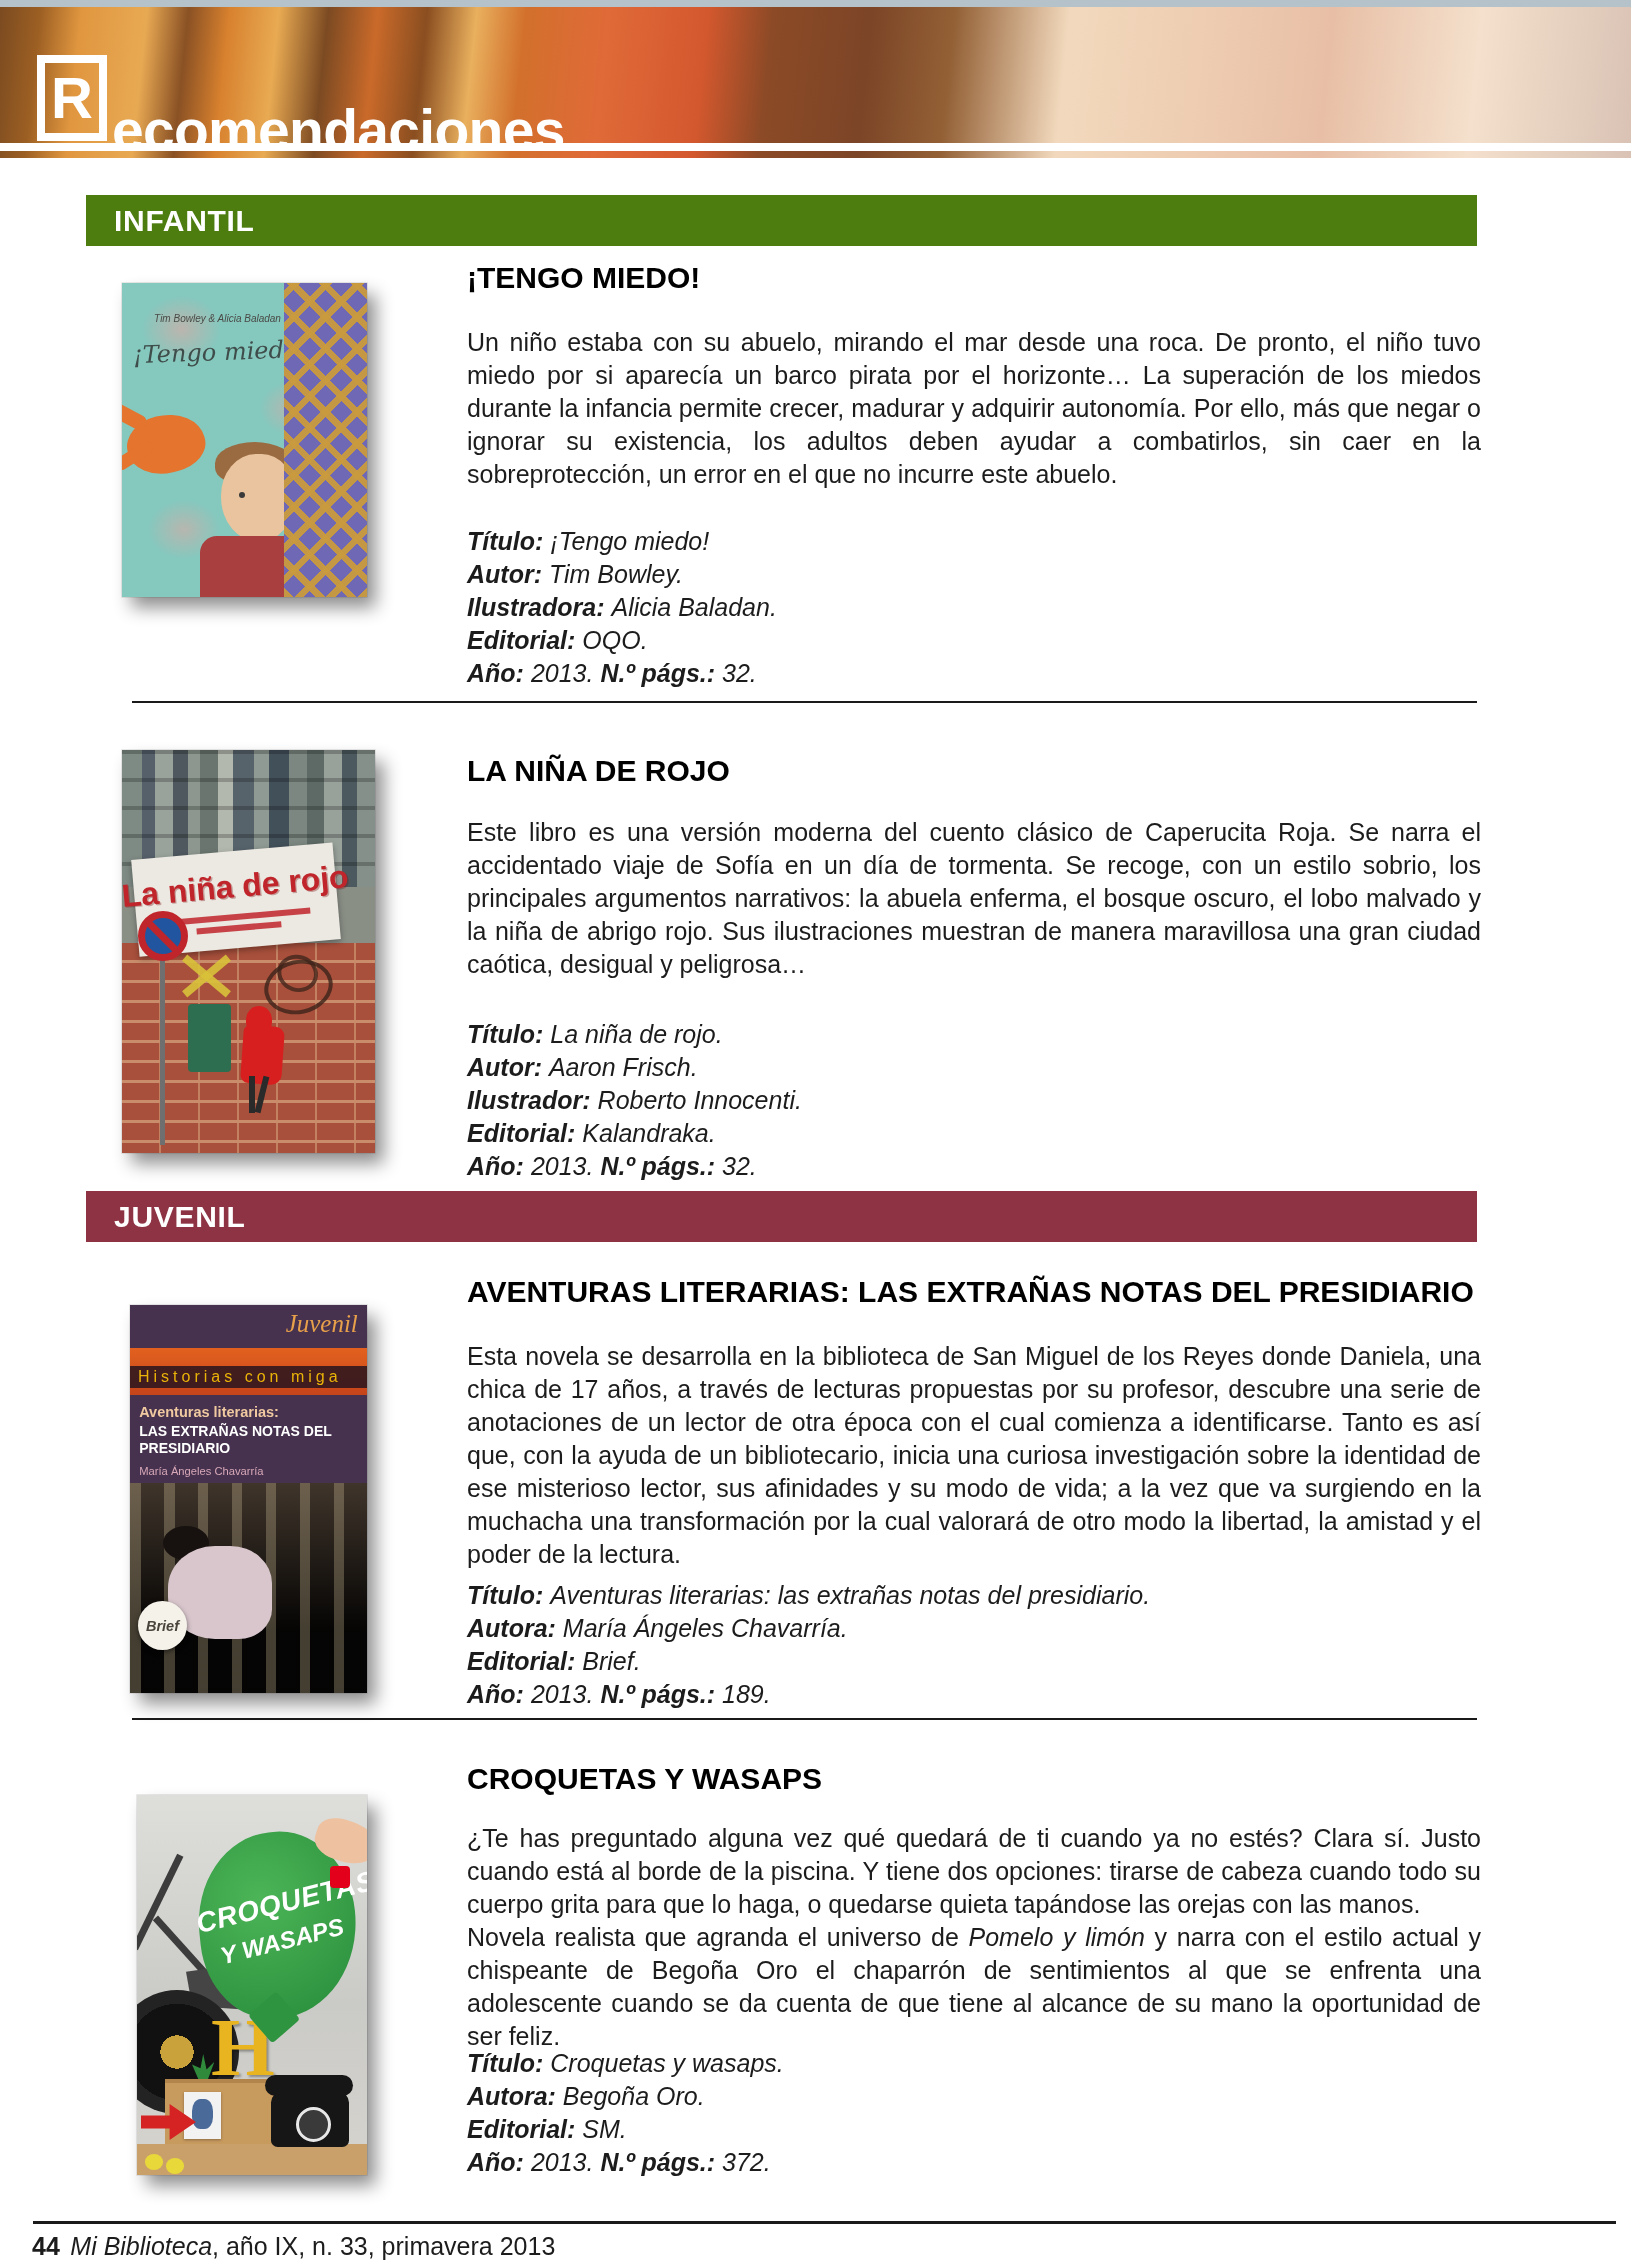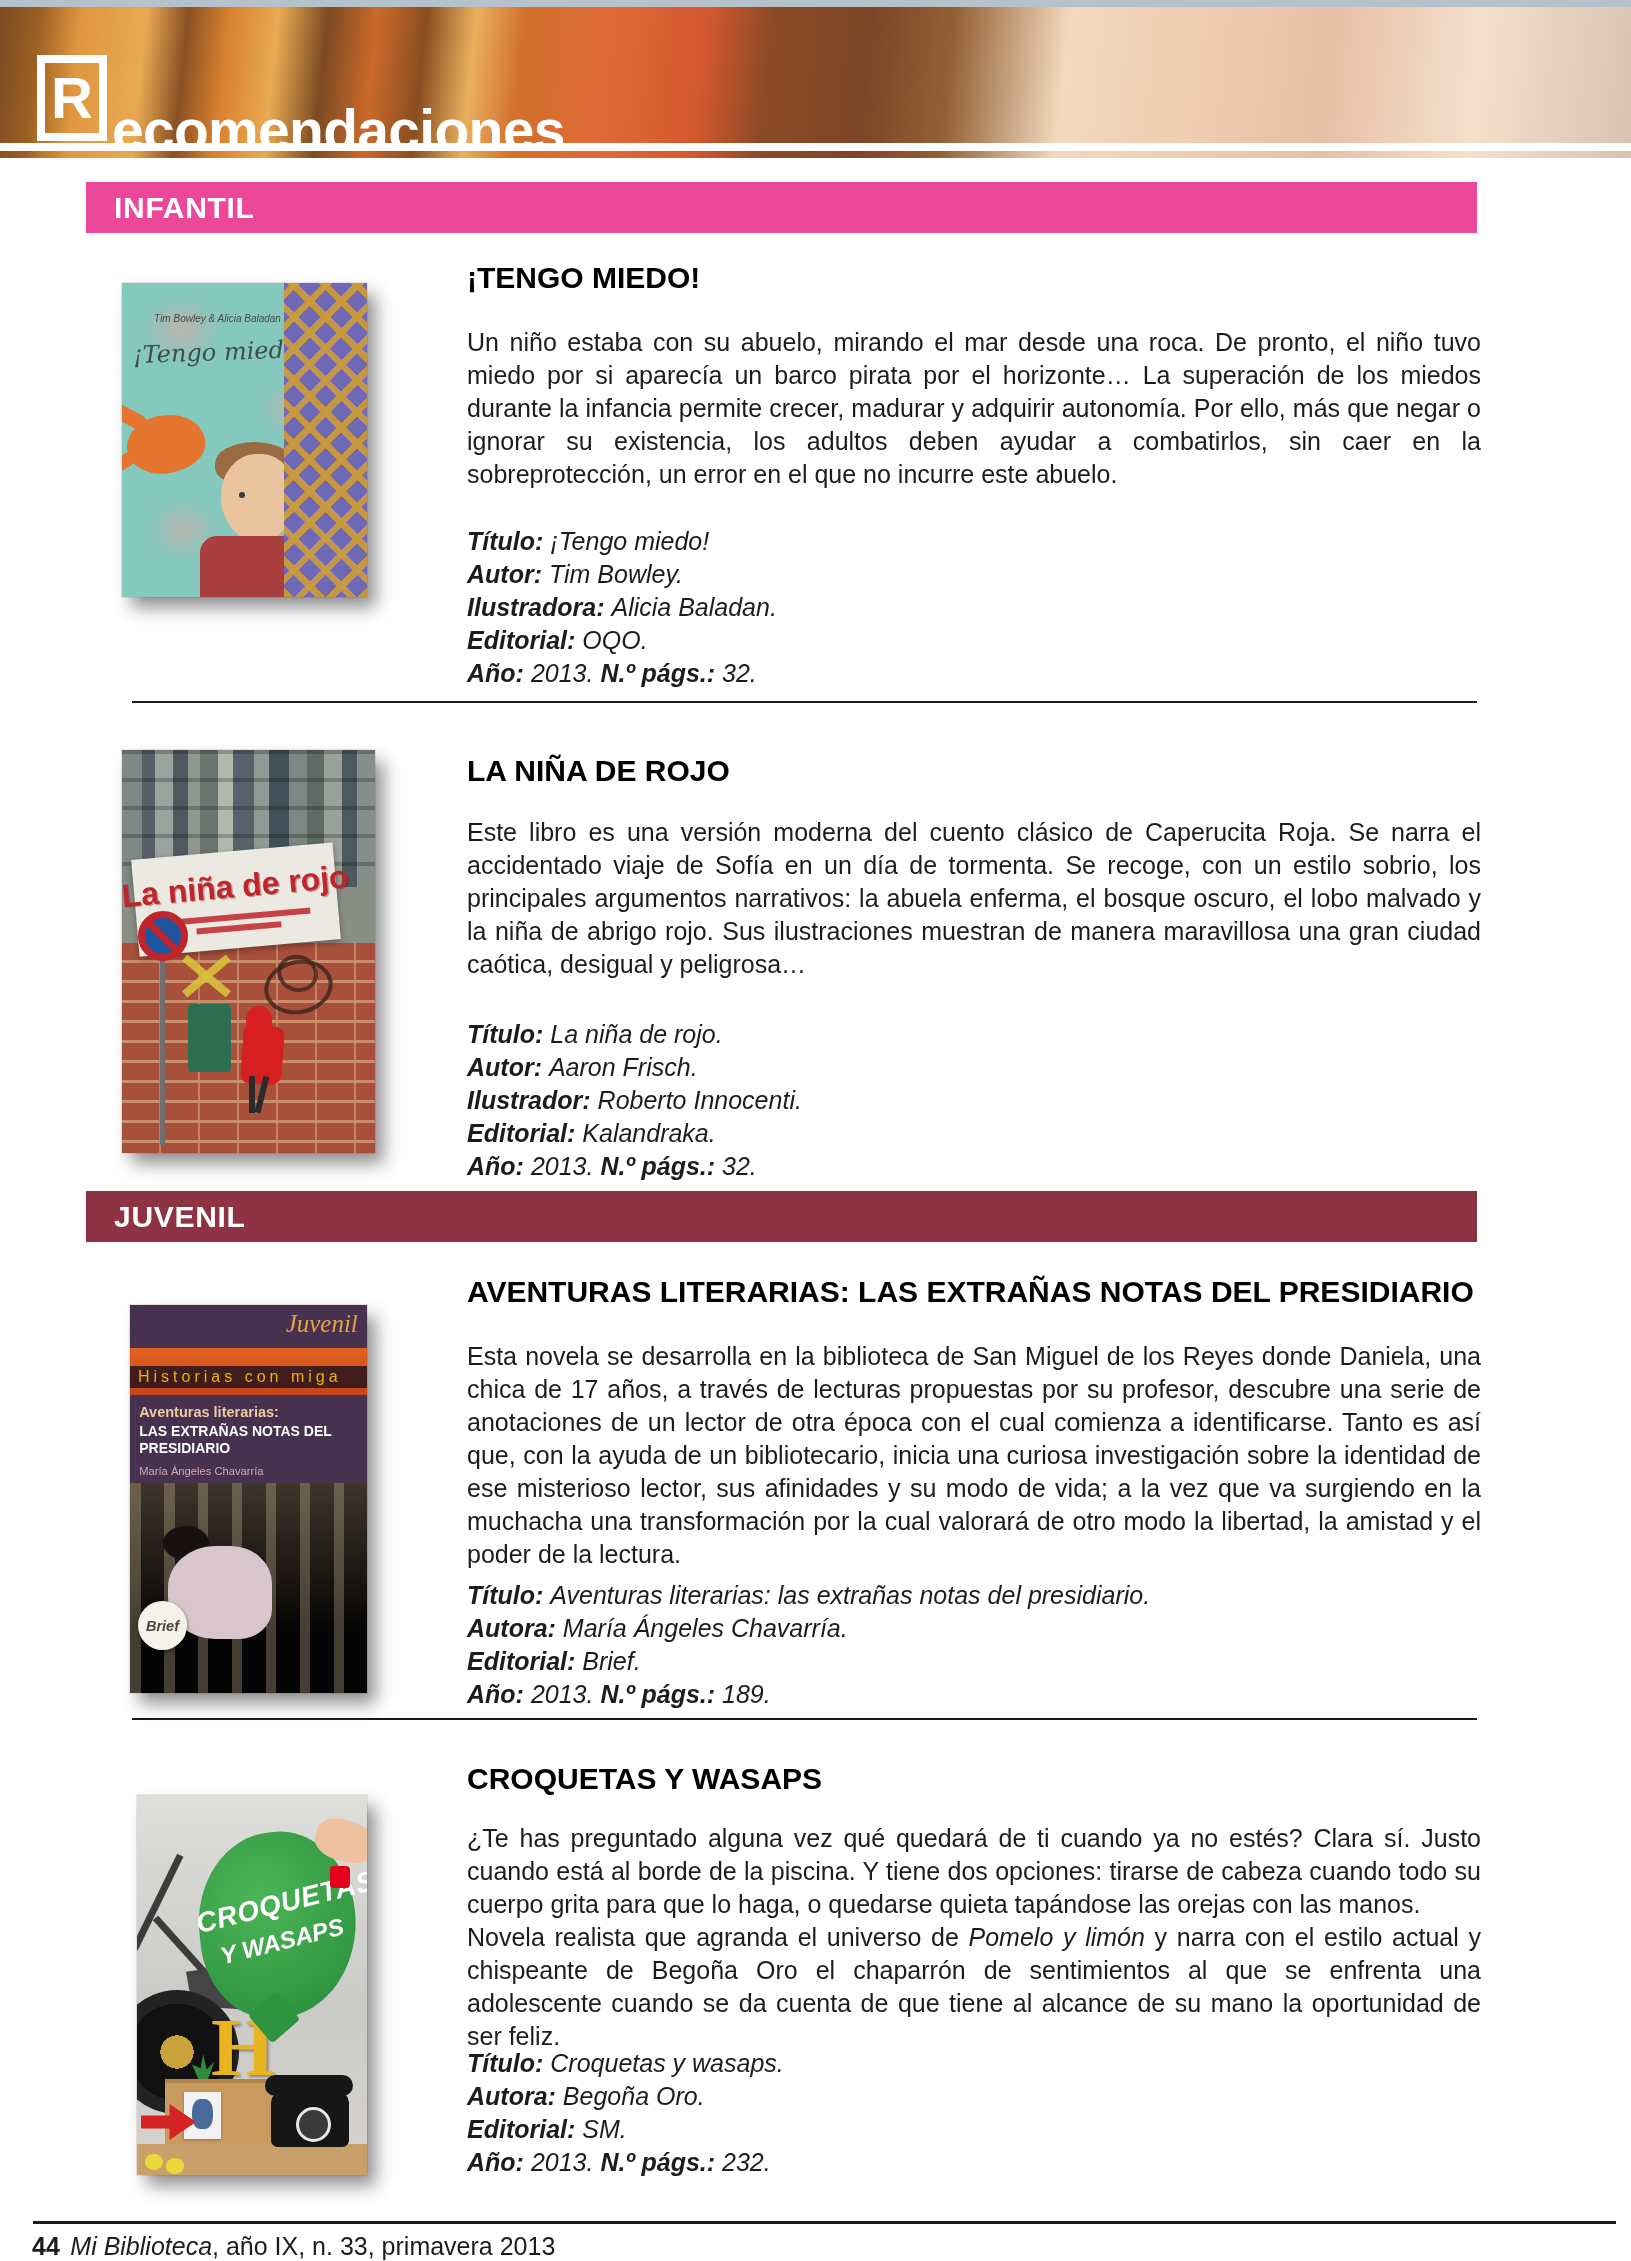--- a/index.html
+++ b/index.html
@@ -20,21 +20,21 @@
   .logo-box{position:absolute;left:37px;top:55px;width:54px;height:70px;border:8.6px solid #ffffff;
             display:flex;align-items:center;justify-content:center;}
   .logo-r{color:#ffffff;font-size:58px;font-weight:bold;line-height:1;}
   .header-title{position:absolute;left:112px;top:97px;color:#ffffff;font-size:57px;font-weight:bold;
                 letter-spacing:-0.7px;text-align:center;}
 
   
   .banner{position:absolute;left:86px;width:1391px;height:51px;display:flex;align-items:center;
           padding-left:28px;box-sizing:border-box;color:#ffffff;font-size:30px;font-weight:bold;
           letter-spacing:0.7px;}
-  .banner-infantil{top:182px;background:#ec4899;}
+  .banner-infantil{top:195px;background:#4d7c0f;}
   .banner-juvenil{top:1191px;background:#8e3344;}
 
   
   .book-title{position:absolute;left:467px;width:1026px;font-size:30px;font-weight:bold;color:#000;}
   .desc{position:absolute;left:467px;width:1014px;font-size:25px;line-height:33px;
         text-align:justify;color:#1c1c1c;}
   .desc .para{display:block;}
   .meta{position:absolute;left:467px;width:1014px;font-size:25px;line-height:33px;color:#1c1c1c;}
   .meta .lbl{font-weight:bold;font-style:italic;}
   .meta .val{font-style:italic;}
@@ -325,21 +325,21 @@
   </div>
   <div class="book-title" style="top:1762px;">CROQUETAS Y WASAPS</div>
   <div class="desc" style="top:1822px;">
     <span class="para">¿Te has preguntado alguna vez qué quedará de ti cuando ya no estés? Clara sí. Justo cuando está al borde de la piscina. Y tiene dos opciones: tirarse de cabeza cuando todo su cuerpo grita para que lo haga, o quedarse quieta tapándose las orejas con las manos.</span>
     <span class="para"><span>Novela realista que agranda el universo de </span><i>Pomelo y limón</i><span> y narra con el estilo actual y chispeante de Begoña Oro el chaparrón de sentimientos al que se enfrenta una adolescente cuando se da cuenta de que tiene al alcance de su mano la oportunidad de ser feliz.</span></span>
   </div>
   <div class="meta" style="top:2047px;">
     <div><span class="lbl">Título:</span> <span class="val">Croquetas y wasaps.</span></div>
     <div><span class="lbl">Autora:</span> <span class="val">Begoña Oro.</span></div>
     <div><span class="lbl">Editorial:</span> <span class="val">SM.</span></div>
-    <div><span class="lbl">Año:</span> <span class="val">2013.</span> <span class="lbl">N.º págs.:</span> <span class="val">232.</span></div>
+    <div><span class="lbl">Año:</span> <span class="val">2013.</span> <span class="lbl">N.º págs.:</span> <span class="val">372.</span></div>
   </div>
 
   <div class="footer-rule"></div>
   <div class="footer">
     <span class="pg">44</span><span class="mag">Mi Biblioteca</span><span>, año IX, n. 33, primavera 2013</span>
   </div>
 
 </div>
 
 

